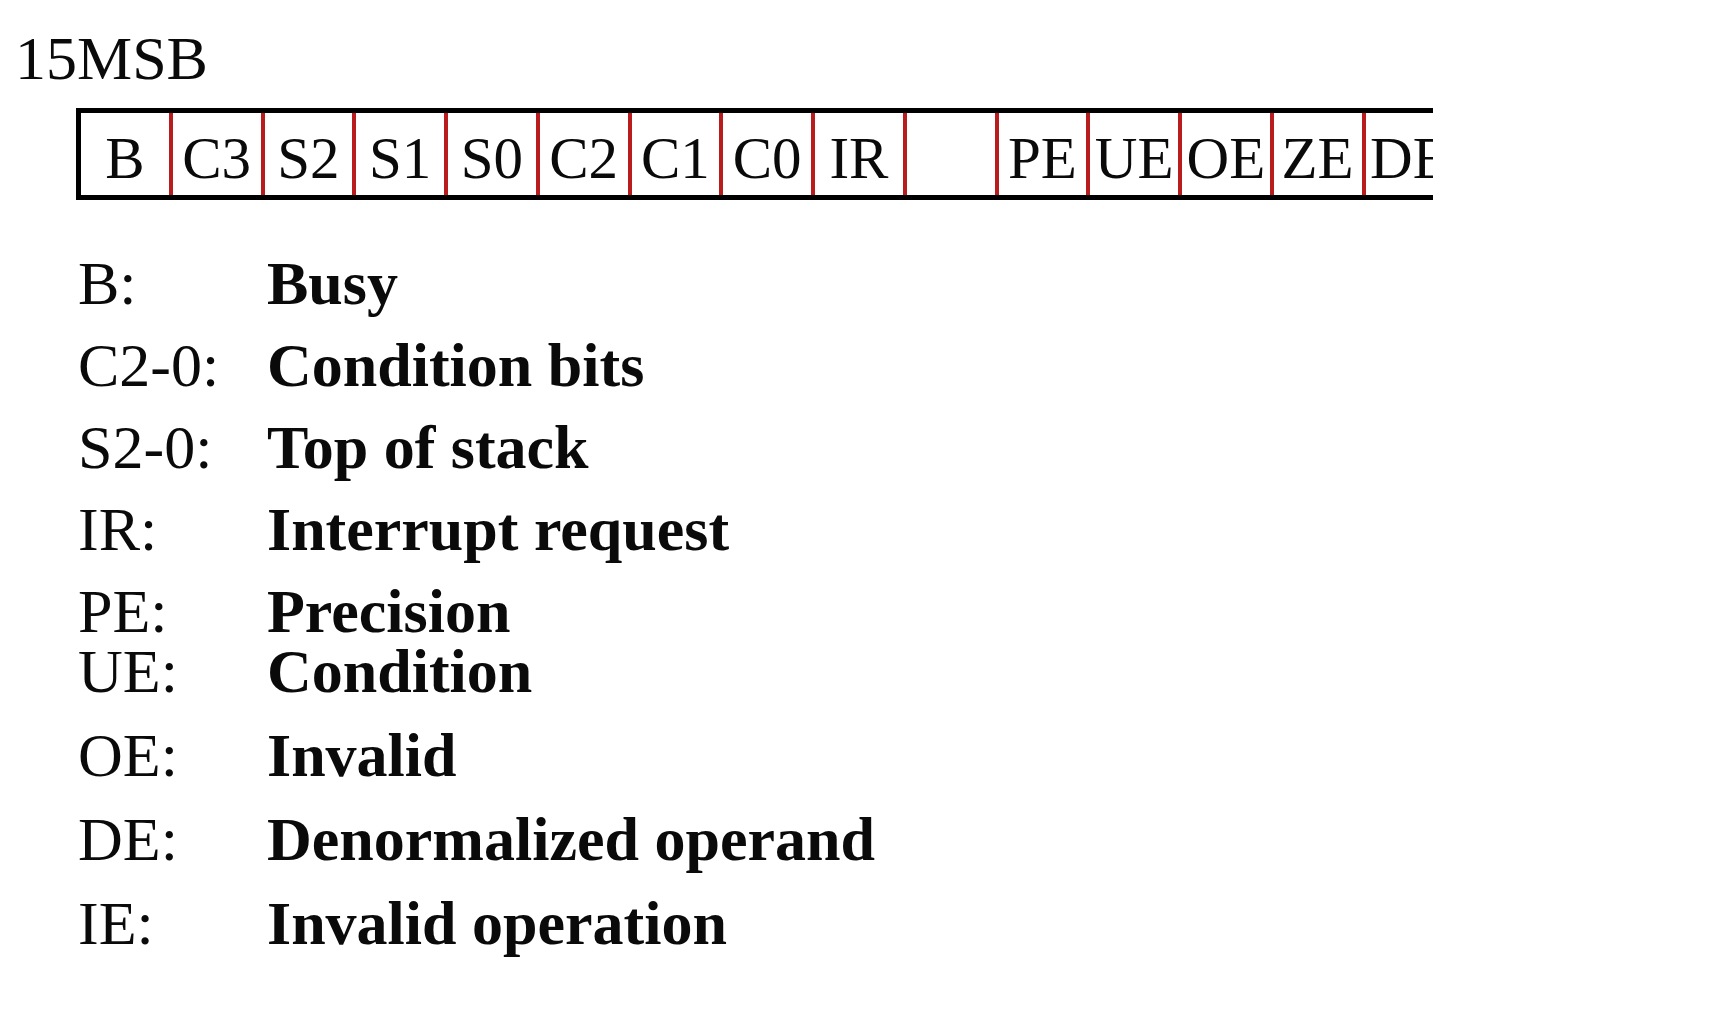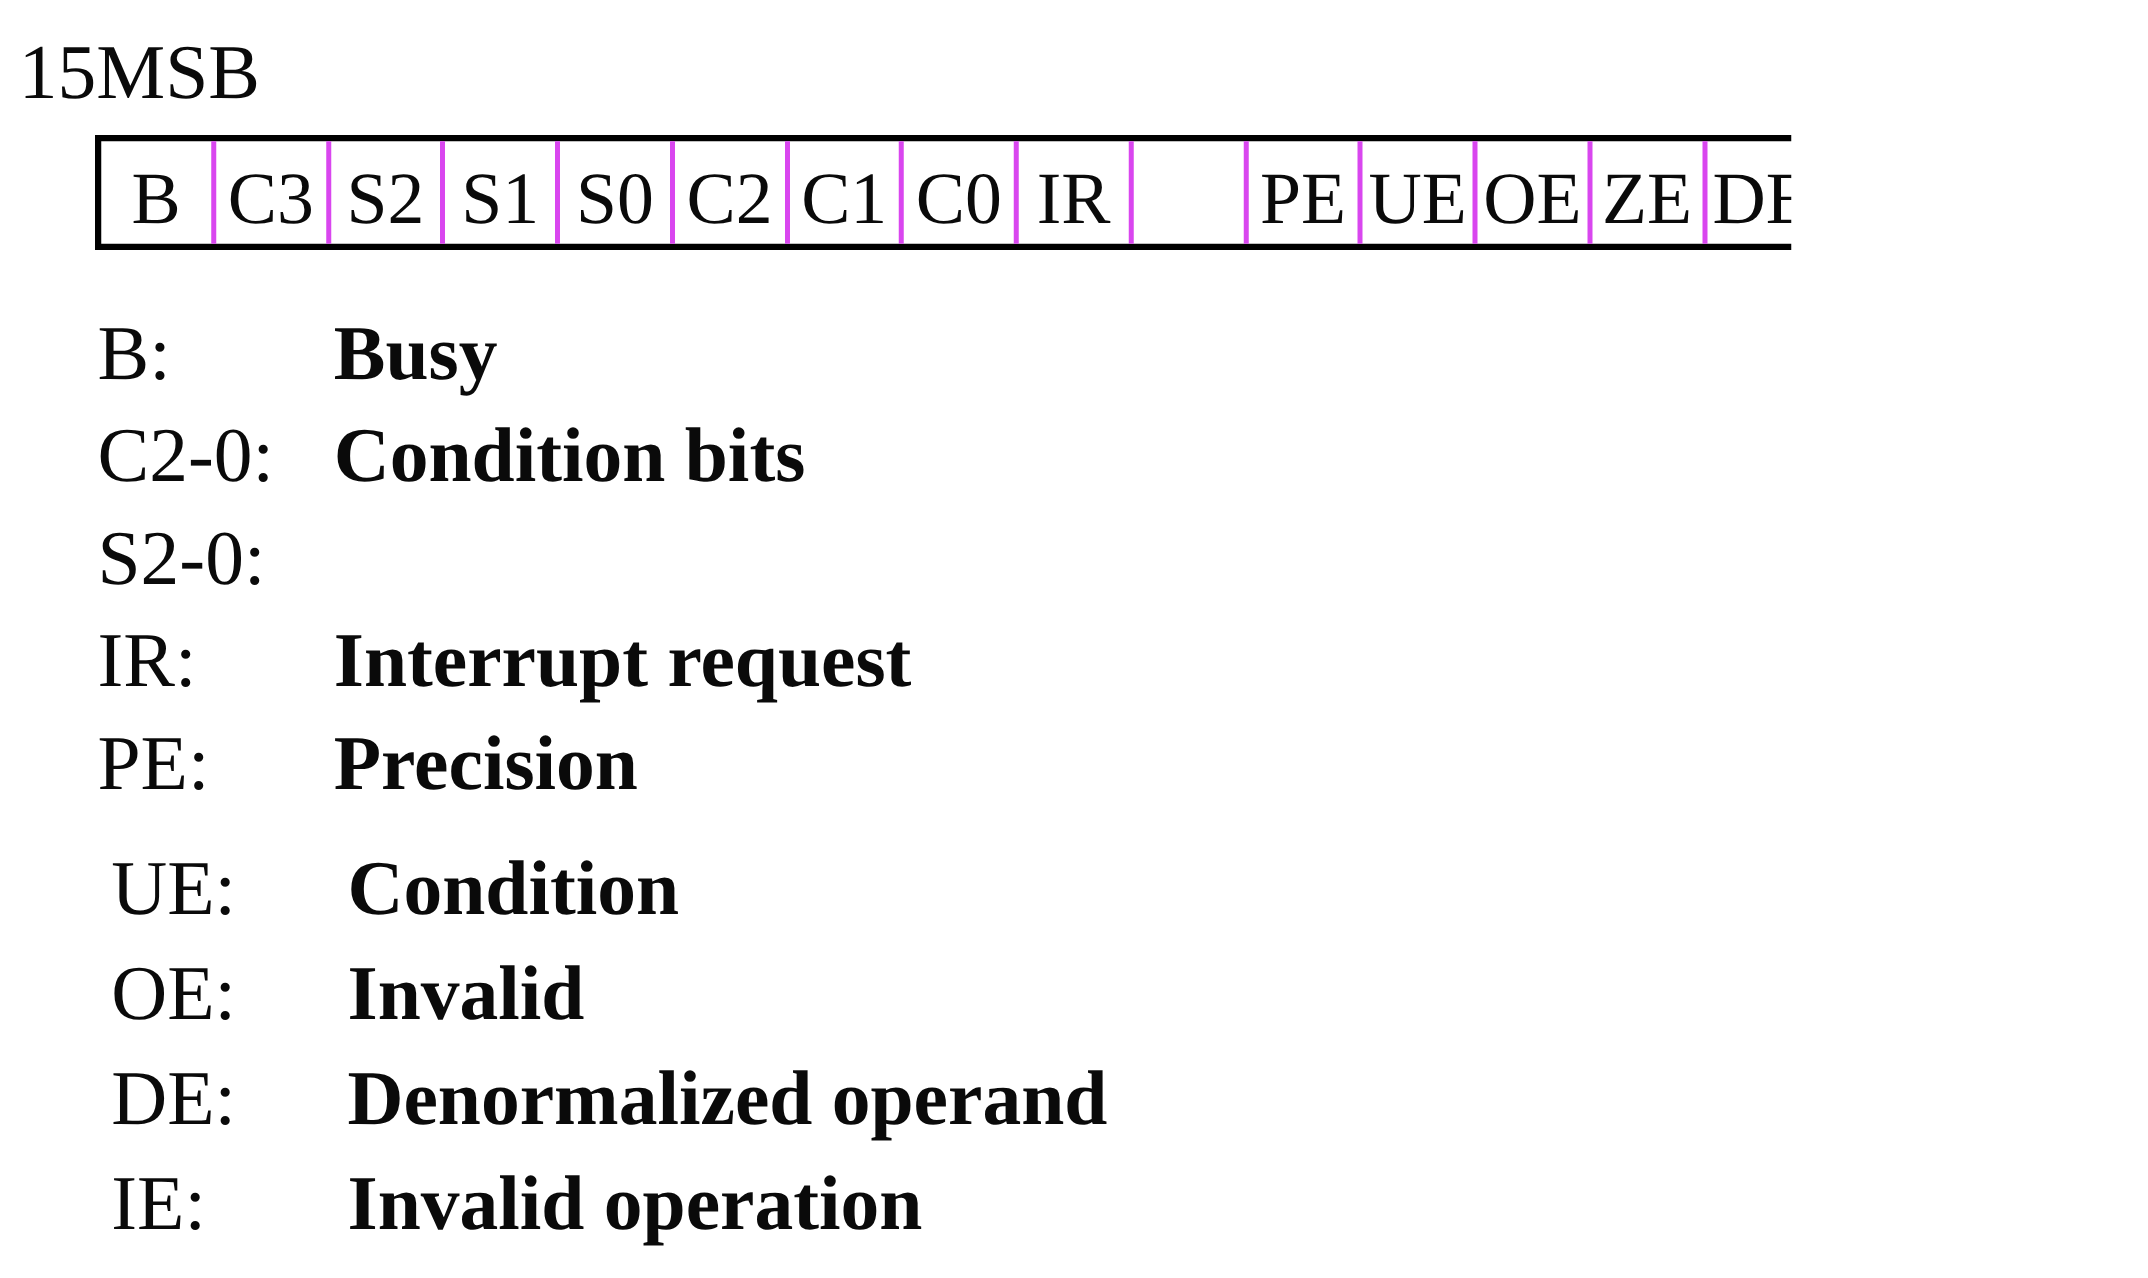--- a/index.html
+++ b/index.html
@@ -32,39 +32,39 @@
     width: 1474px;
     height: 92px;
     box-sizing: border-box;
     border: 5px solid #000000;
     display: flex;
     background: #ffffff;
   }
   .cell {
     flex: 1 1 0;
     box-sizing: border-box;
-    border-left: 4px solid #d946ef;
+    border-left: 4px solid #b91c1c;
     display: flex;
     align-items: center;
     justify-content: center;
     padding-top: 9px;
     font-size: 59px;
     line-height: 59px;
     white-space: nowrap;
     overflow: hidden;
   }
   .cell:first-child { border-left: none; }
 
   .legend {
     position: absolute;
     left: 78px;
     font-size: 62px;
   }
   .legend-group-1 { top: 252px; }
-  .legend-group-2 { top: 680px; margin-left: 11px; }
+  .legend-group-2 { top: 640px; }
   .legend .row { display: flex; }
   .legend-group-1 .row { height: 82px; }
   .legend-group-2 .row { height: 84px; }
   .legend .lbl {
     flex: 0 0 189px;
     width: 189px;
     line-height: 62px;
     white-space: nowrap;
   }
   .legend .desc {
@@ -104,20 +104,21 @@
     <div class="row">
       <span class="lbl">B:</span>
       <span class="desc">Busy</span>
     </div>
     <div class="row">
       <span class="lbl">C2-0:</span>
       <span class="desc">Condition bits</span>
     </div>
     <div class="row">
       <span class="lbl">S2-0:</span>
+      <span class="desc">Top of stack</span>
     </div>
     <div class="row">
       <span class="lbl">IR:</span>
       <span class="desc">Interrupt request</span>
     </div>
     <div class="row">
       <span class="lbl">PE:</span>
       <span class="desc">Precision</span>
     </div>
   </div>

